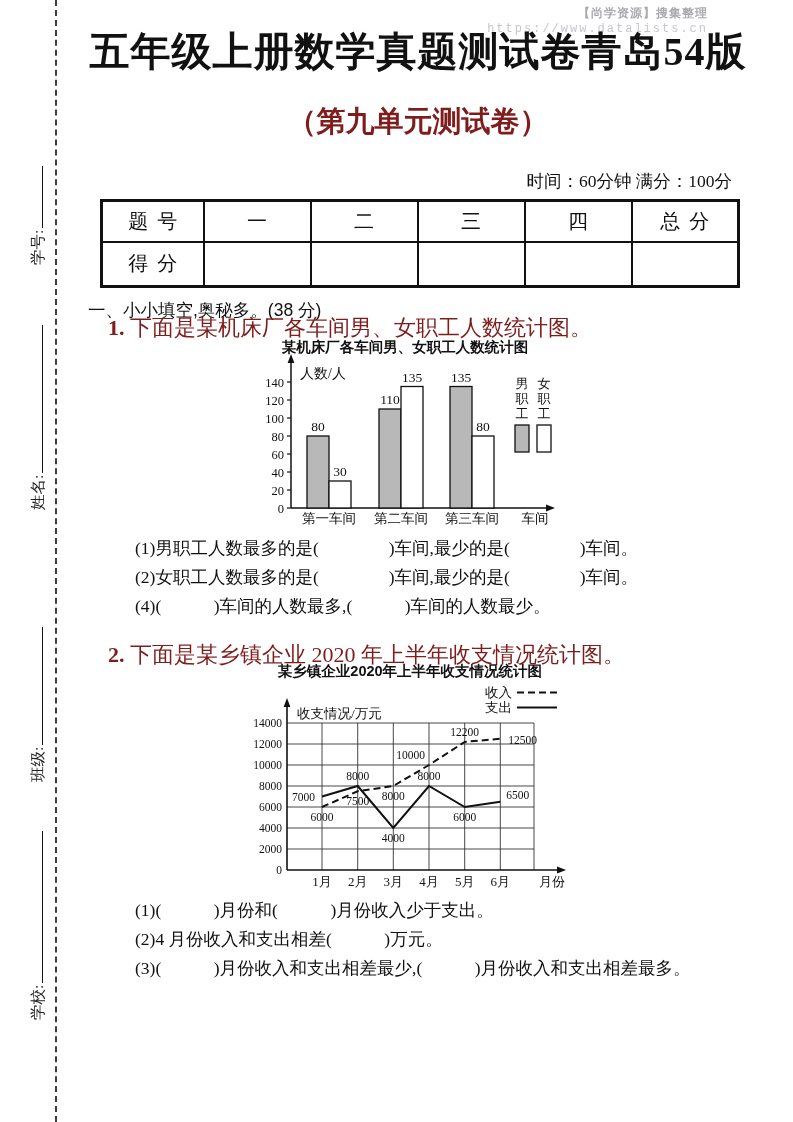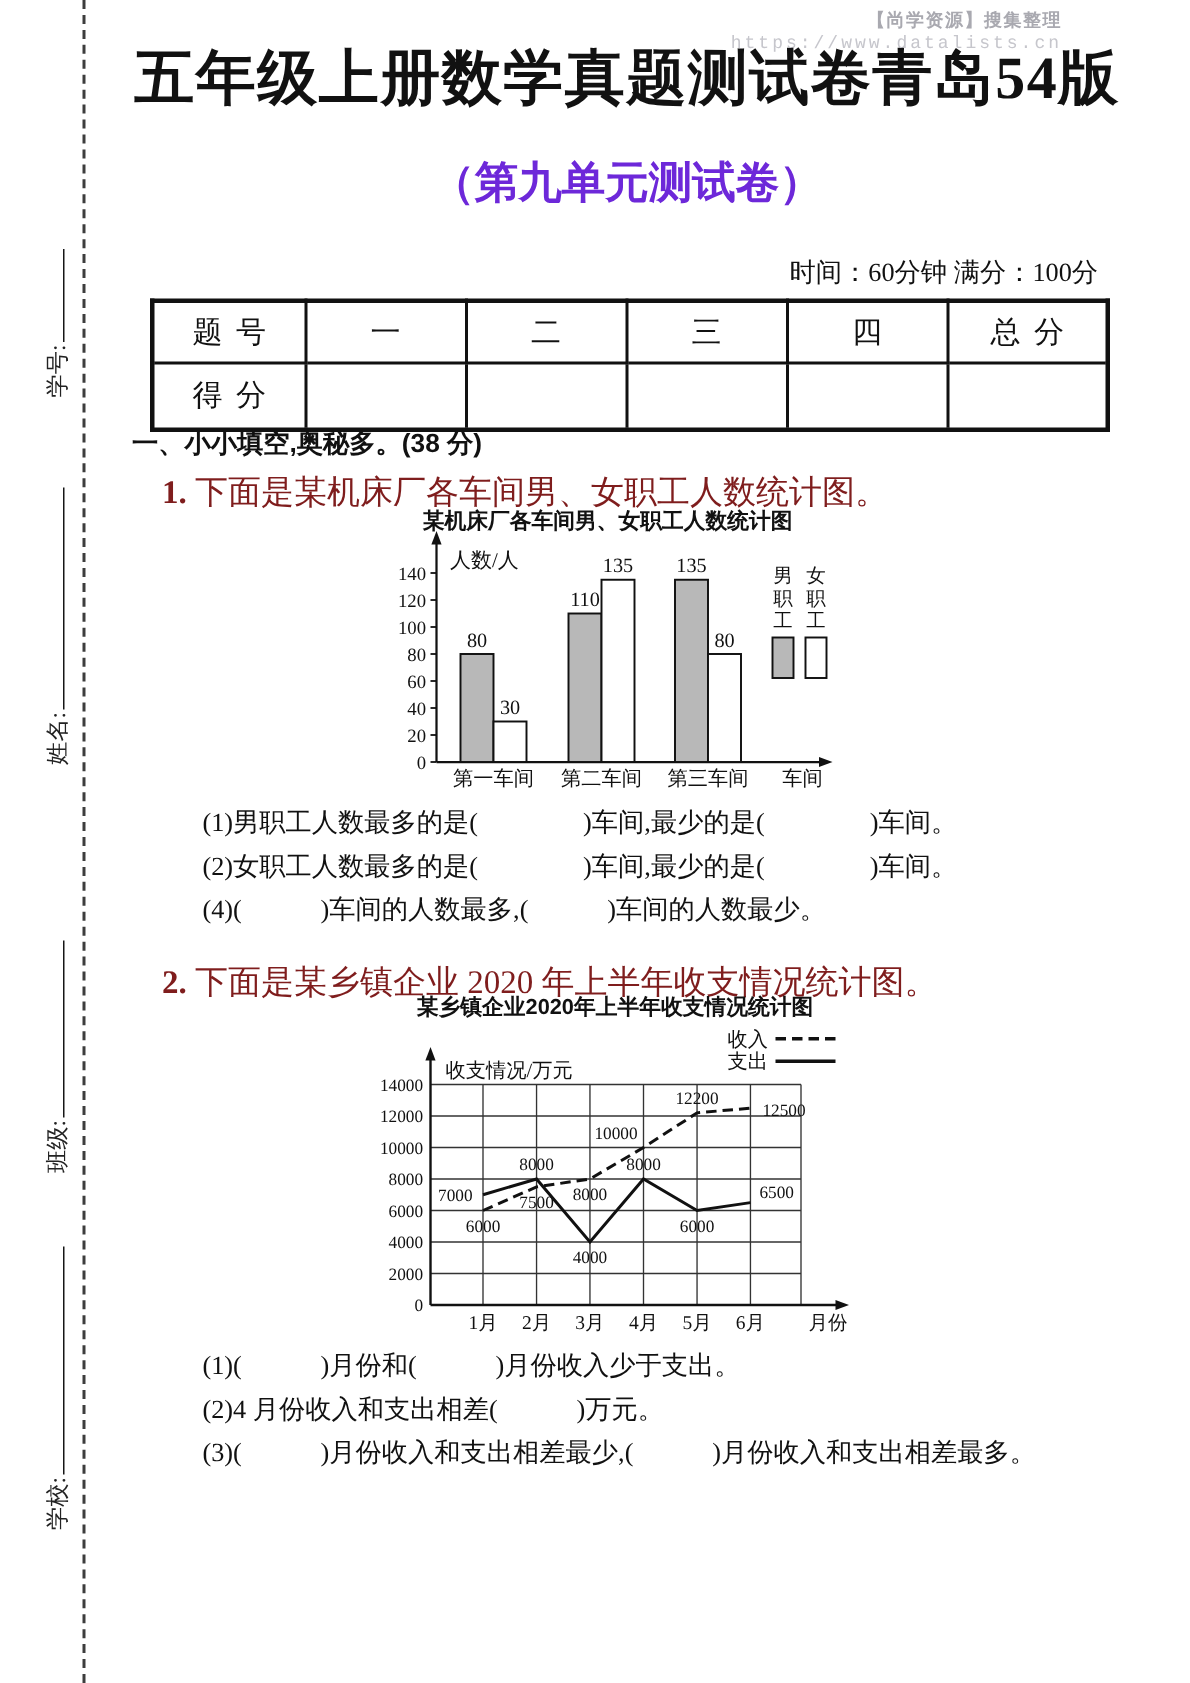--- a/index.html
+++ b/index.html
@@ -24,34 +24,34 @@
   .f2 { top:510px;  width:203px; } .f2 .blank { width:148px; }
   .f3 { top:782px;  width:173px; } .f3 .blank { width:118px; }
   .f4 { top:1020px; width:207px; } .f4 .blank { width:152px; }
 
   
   .content { position:absolute; left:88px; top:0; width:660px; height:1122px; }
 
   .title { position:absolute; top:24px; left:0; width:100%; text-align:center;
            font-size:40px; font-weight:bold; letter-spacing:1px; color:#111; }
   .subtitle { position:absolute; top:102px; left:0; width:100%; text-align:center;
-              font-size:29px; font-weight:bold; color:#6d28d9; }
+              font-size:29px; font-weight:bold; color:#7f1d1d; }
   .info-line { position:absolute; top:169px; right:16px; font-size:17.5px; color:#111; }
 
   table.score { position:absolute; top:199px; left:12px; width:640px;
                 border-collapse:collapse; table-layout:fixed; }
   table.score td { border:2px solid #111; text-align:center; vertical-align:middle;
                    font-size:20px; color:#111; }
   table.score { border:3px solid #111; }
   table.score tr:nth-child(1) td { height:41px; }
   table.score tr:nth-child(2) td { height:45px; }
   td.spaced { letter-spacing:9px; text-indent:9px; }
   table.score td:first-child { width:102px; }
 
-  .sec-heading { position:absolute; top:283px; left:0; font-size:17.5px; font-weight:bold;
+  .sec-heading { position:absolute; top:298px; left:0; font-size:17.5px; font-weight:normal;
                  font-family:"Liberation Sans","DejaVu Sans",sans-serif; color:#111; }
   .q-line { position:absolute; left:20px; font-size:22px; color:#7f1d1d; }
   .q-line b { font-family:"Liberation Serif","DejaVu Serif",serif; }
   .q1-line { top:313px; }
   .q2-line { top:640px; }
 
   .subqs { position:absolute; left:47px; font-size:17.5px; color:#111; line-height:29px; white-space:nowrap; }
   .subqs-1 { top:534px; }
   .subqs-2 { top:896px; }
 

